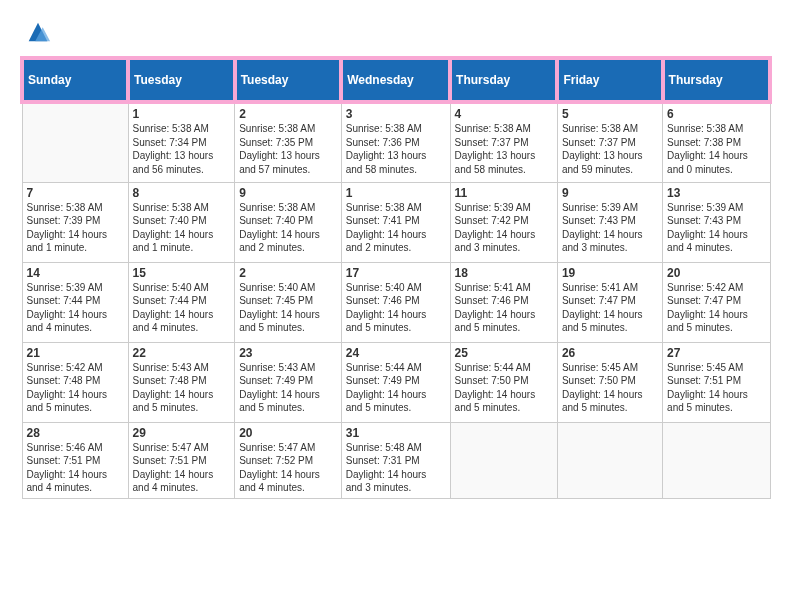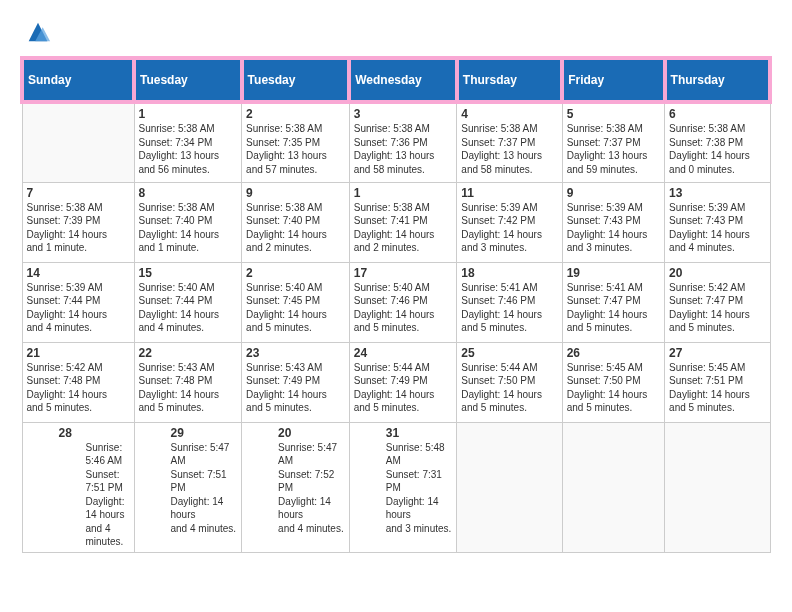--- a/index.html
+++ b/index.html
@@ -68,21 +68,20 @@
       padding: 3px 4px;
       width: 113px;
       height: 80px;
       background: #fff;
     }
     .calendar tbody tr td.empty {
       background: #f9f9f9;
     }
     .calendar tbody tr:last-child td {
       height: 72px;
-      padding-left: 36px;
     }
     .day-num {
       font-weight: bold;
       font-size: 12px;
       color: #333;
       display: block;
       margin-bottom: 1px;
     }
     .day-info {
       color: #333;
@@ -318,21 +317,21 @@
             <span class="day-num">27</span>
             <div class="day-info" style="white-space: pre-line;">Sunrise: 5:45 AM
 Sunset: 7:51 PM
 Daylight: 14 hours
 and 5 minutes.</div>
           </td>
         </tr>
         <tr>
           <td>
             <span class="day-num">28</span>
-            <div class="day-info" style="white-space: pre-line; margin-left: 27px;">Sunrise: 5:46 AM
+            <div class="day-info" style="white-space: pre-line;">Sunrise: 5:46 AM
 Sunset: 7:51 PM
 Daylight: 14 hours
 and 4 minutes.</div>
           </td>
           <td>
             <span class="day-num">29</span>
             <div class="day-info" style="white-space: pre-line;">Sunrise: 5:47 AM
 Sunset: 7:51 PM
 Daylight: 14 hours
 and 4 minutes.</div>

